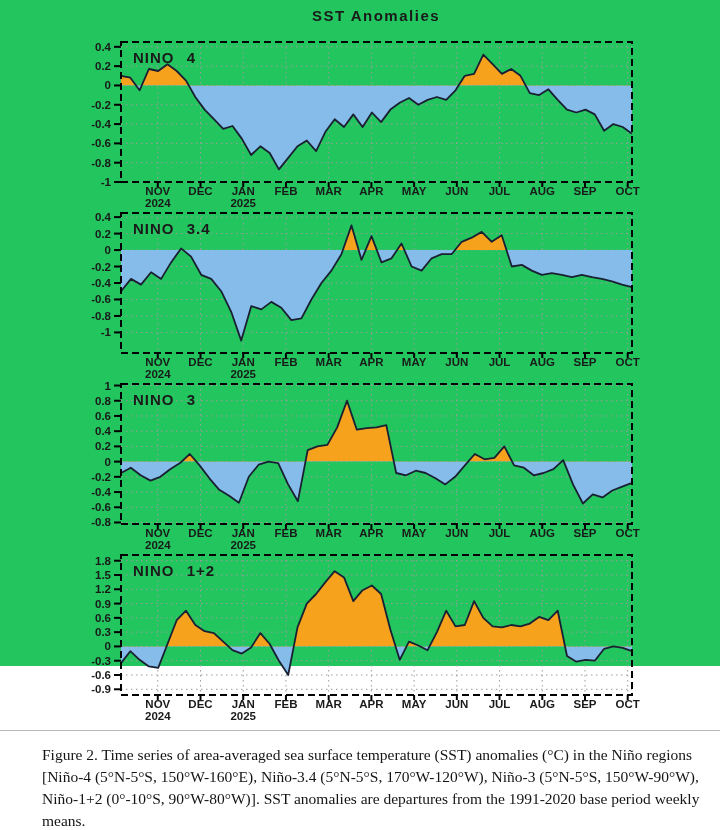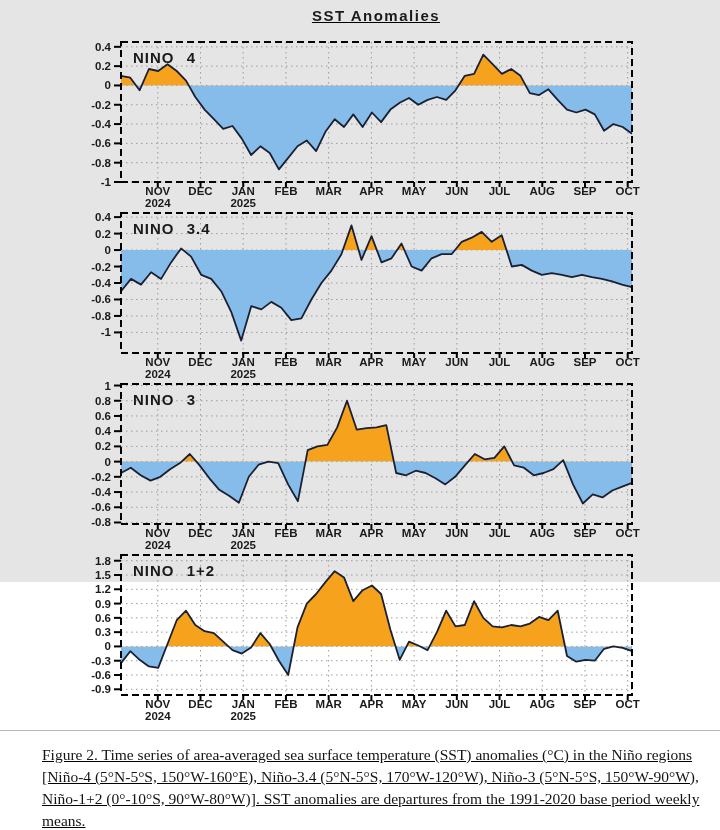--- a/index.html
+++ b/index.html
@@ -1,17 +1,17 @@
 <!DOCTYPE html>
 <html><head>
 <meta charset="utf-8">
 <style>
   html,body{margin:0;padding:0;background:#ffffff;}
   body{width:720px;height:830px;overflow:hidden;font-family:"Liberation Sans",sans-serif;}
-  .page{position:relative;width:720px;height:582px;background:#e5e5e5;text-decoration:underline;}
+  .page{position:relative;width:720px;height:666px;background:#22c55e;}
   .chart-title{
     width:688px;margin:0 0 0 32px;padding-top:7px;height:21px;
     text-align:center;font-weight:bold;font-size:15px;letter-spacing:1.5px;color:#1a1a1a;
   }
   .panels{margin-top:10px;}
   svg.panel{display:block;}
   .panel-label{font-weight:bold;font-size:15px;letter-spacing:1px;word-spacing:7px;fill:#1a1a1a;}
   .ytick-label,.month-label,.year-label{font-weight:bold;font-size:11.5px;fill:#1a1a1a;}
   .caption{
     border-top:1px solid #b8b8b8;margin-top:8px;padding:13px 20px 0 42px;

